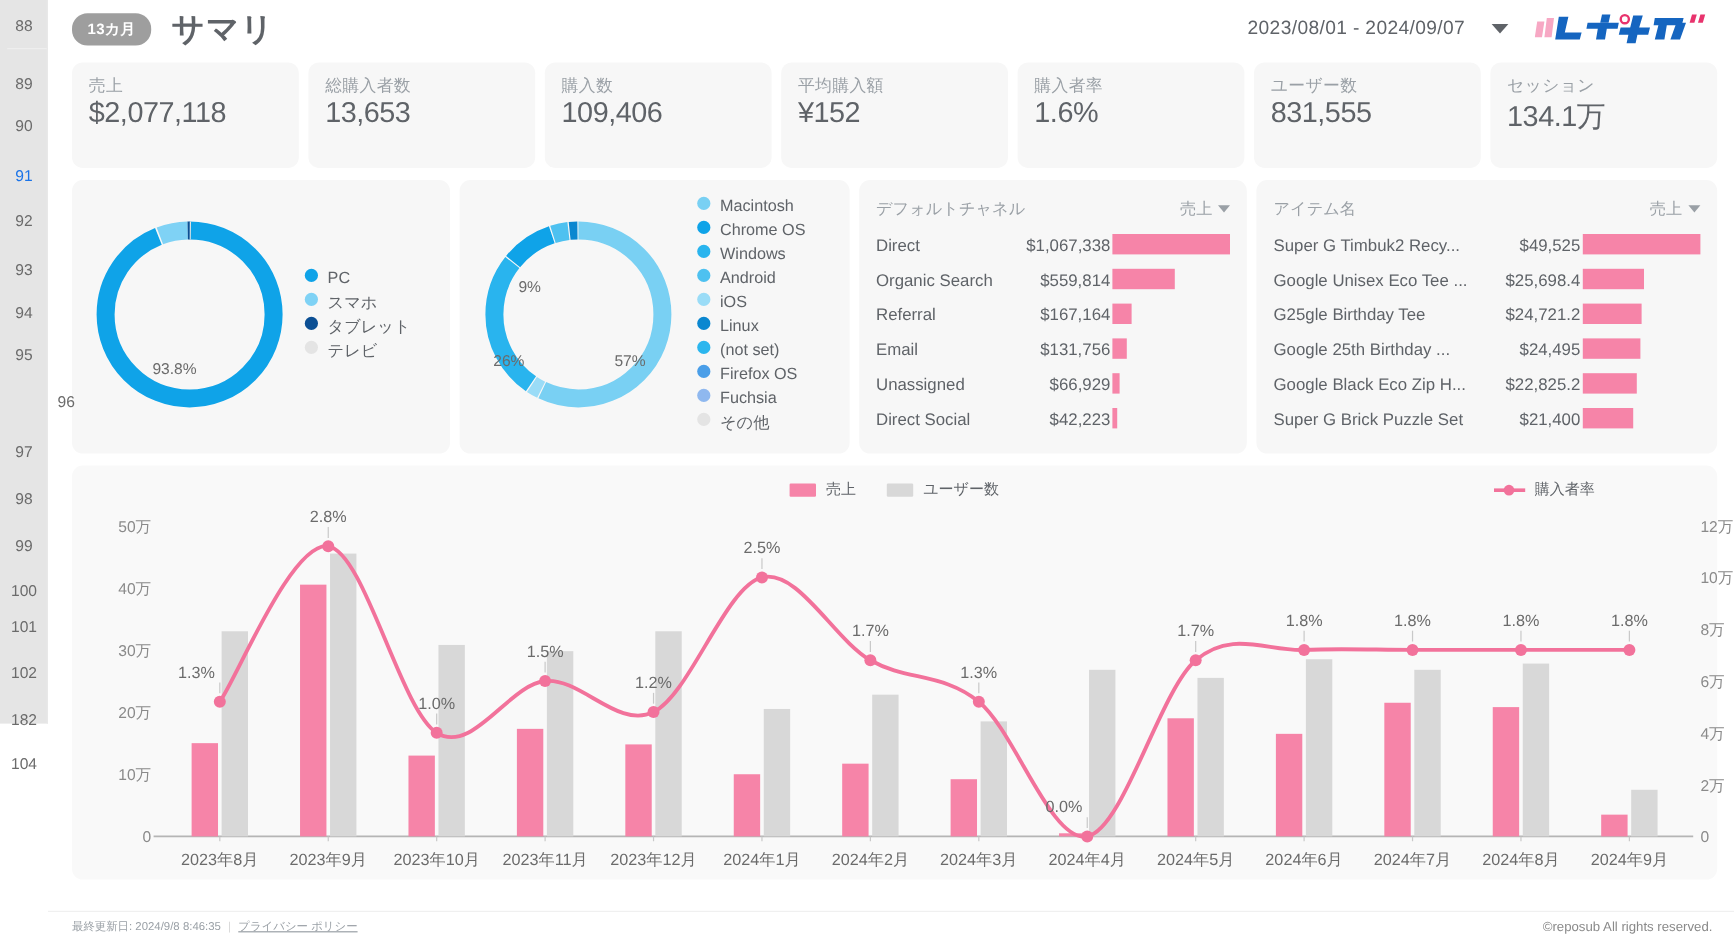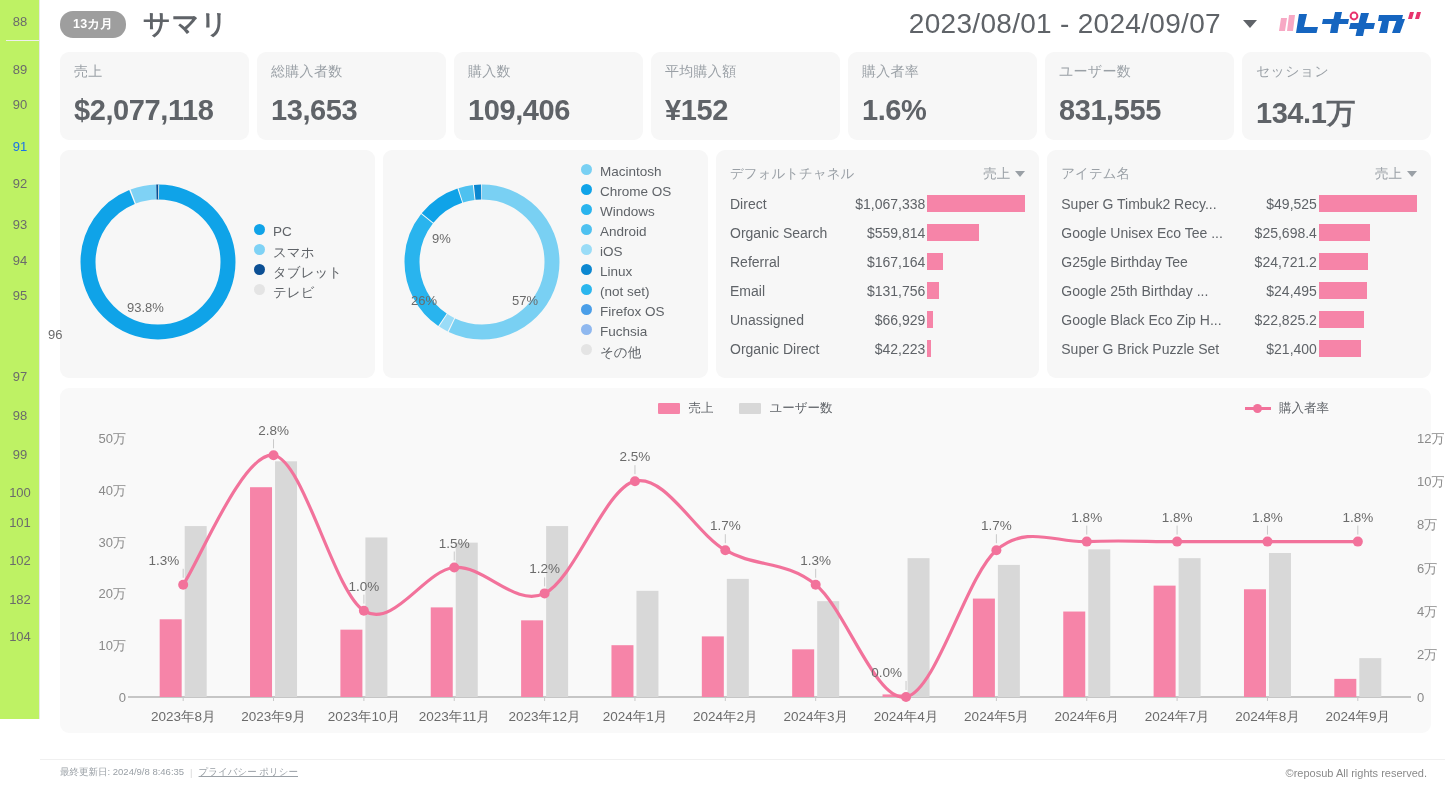--- a/index.html
+++ b/index.html
@@ -6,22 +6,22 @@
   html, body {
     width: 1445px; height: 785px;
     background: #ffffff;
     font-family: "Liberation Sans", "DejaVu Sans", sans-serif;
     overflow: hidden;
   }
   #root { position: relative; width: 1445px; height: 785px; display: flex; }
 
   
   .gutter {
-    width: 40px; height: 719px;
-    background: #bef264;
+    width: 40px; height: 603px;
+    background: #e5e5e5;
     border-right: 1px solid #e8e8e8;
     position: relative; flex: 0 0 40px;
   }
   .gutter-num {
     position: absolute; left: 0; width: 40px;
     text-align: center;
     font-size: 13px; color: #6b6b6b;
     font-family: "Liberation Sans", sans-serif;
   }
   .gutter-num.active {
@@ -54,21 +54,21 @@
     padding: 5px 13px; border-radius: 13px;
     letter-spacing: .2px;
   }
   .page-title {
     margin-left: 17px;
     font-size: 27px; color: #5f6368; font-weight: 700;
     letter-spacing: 1px;
   }
   .header-spacer { flex: 1; }
   .date-range {
-    font-size: 28px; color: #5f6368; font-weight: 400;
+    font-size: 16px; color: #5f6368; font-weight: 400;
     letter-spacing: .3px;
   }
   .caret-down {
     margin-left: 22px; margin-right: 8px;
     width: 0; height: 0;
     border-left: 7px solid transparent;
     border-right: 7px solid transparent;
     border-top: 8px solid #5f6368;
   }
   .logo {
@@ -81,22 +81,22 @@
   .kpi-row {
     display: flex; gap: 8px; padding: 0 8px; margin-top: 4px;
   }
   .kpi-card {
     flex: 1; background: #f7f7f7; border-radius: 9px;
     height: 88px; padding: 11px 14px 0 14px;
     display: flex; flex-direction: column;
   }
   .kpi-label { font-size: 14px; color: #9aa0a6; letter-spacing: .3px; }
   .kpi-value {
-    font-size: 29px; color: #5f6368; font-weight: 700;
-    margin-top: 13px; letter-spacing: -.4px; white-space: nowrap;
+    font-size: 24px; color: #5f6368; font-weight: 400;
+    margin-top: 0; letter-spacing: -.4px; white-space: nowrap;
   }
 
   
   .mid-row { display: flex; gap: 8px; padding: 0 8px; margin-top: 10px; }
   .panel { background: #f7f7f7; border-radius: 9px; }
 
   .donut-panel { display: flex; align-items: center; padding: 10px 14px; }
   .donut-panel.p1 { width: 315px; height: 228px; }
   .donut-panel.p2 { width: 325px; height: 228px; }
   .donut-wrap { position: relative; flex: 0 0 auto; }
@@ -395,21 +395,21 @@
               </div>
             </div>
             <div class="tbl-row">
               <div class="r-name">Unassigned</div>
               <div class="r-val" style="width: 92px;">$66,929</div>
               <div class="r-bar-area">
                 <div class="r-bar" style="width: 6.3%;"></div>
               </div>
             </div>
             <div class="tbl-row">
-              <div class="r-name">Organic Direct</div>
+              <div class="r-name">Direct Social</div>
               <div class="r-val" style="width: 92px;">$42,223</div>
               <div class="r-bar-area">
                 <div class="r-bar" style="width: 4%;"></div>
               </div>
             </div>
           </div>
       </div>
 
       <div class="panel table-panel tp-right">
         <div class="tbl-head">

